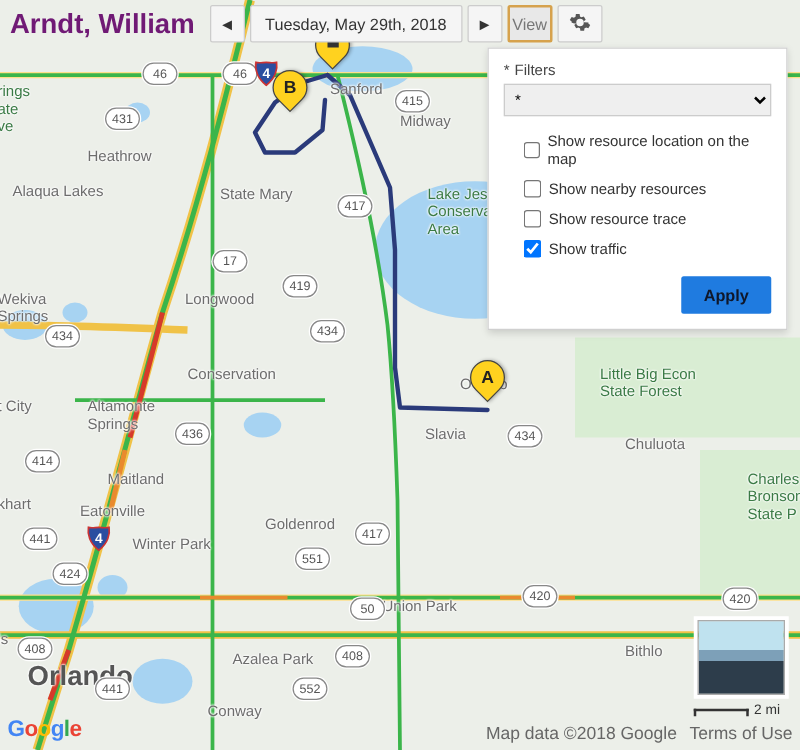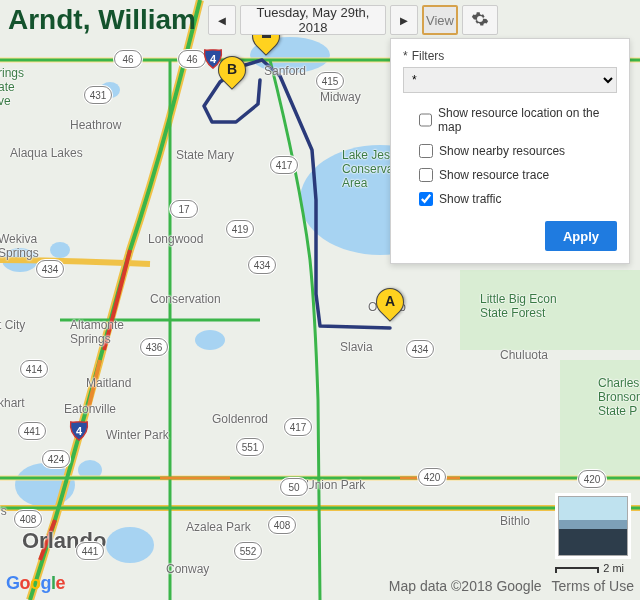--- a/index.html
+++ b/index.html
@@ -2,48 +2,48 @@
 <html><head>
 <meta charset="utf-8">
 <style>
   * { box-sizing: border-box; margin: 0; padding: 0; }
   html, body { width: 640px; height: 600px; font-family: Arial, Helvetica, sans-serif; overflow: hidden; background:#eef0ec; }
 
   .topbar {
     position: absolute; top: 4px; left: 0; right: 0; z-index: 50;
     display: flex; align-items: center; gap: 4px; padding: 0 8px;
   }
-  .title { font-size: 28px; font-weight: bold; color: #14532d; padding-right: 8px; }
+  .title { font-size: 22px; font-weight: bold; color: #701a75; padding-right: 8px; }
   .btn {
     background: #f5f5f5; border: 1px solid #ccc; border-radius: 2px;
     height: 30px; display: inline-flex; align-items: center; justify-content: center;
     font-size: 13px; color: #333; cursor: pointer;
   }
   .btn-arrow { width: 28px; }
-  .btn-date { width: 146px; text-align: center; }
+  .btn-date { width: 170px; text-align: center; }
   .btn-view { width: 36px; border: 2px solid #d6a24c; background:#e8e8e8; color:#777; }
   .btn-gear { width: 36px; }
   .gear-icon svg { width: 18px; height: 18px; fill: #555; }
 
   .filters-panel {
     position: absolute; top: 38px; right: 10px; z-index: 60;
     width: 240px; background: #fff; border: 1px solid #d0d0d0;
     box-shadow: 0 2px 6px rgba(0,0,0,0.15);
     padding: 10px 12px 12px;
     font-size: 12px; color: #444;
   }
   .filters-panel .hdr { display:flex; align-items:center; gap:4px; font-size:12px; margin-bottom:4px; }
   .required-star { color: #444; }
   .filters-panel select {
     width: 100%; height: 26px; border: 1px solid #ccc; font-size: 12px; padding: 2px 4px; margin-bottom: 8px;
   }
   .chk-row { display:flex; align-items:center; gap:6px; padding: 5px 16px; font-size: 12px; color:#333; }
   .chk-row input { width: 14px; height: 14px; }
   .apply-btn {
-    background: #1f7be0; color:#ffffff; border: none; border-radius: 2px;
+    background: #1f7be0; color:#0f172a; border: none; border-radius: 2px;
     font-weight: bold; font-size: 13px; height: 30px; width: 72px;
     margin-top: 10px; float: right; cursor:pointer;
   }
 
   
   .map { position: absolute; inset: 0; z-index: 1; background:#ecefe9; }
   .map svg { width: 100%; height: 100%; display:block; }
 
   .city-label {
     position: absolute; z-index: 5; color: #6d6d6d; font-size: 12px;

